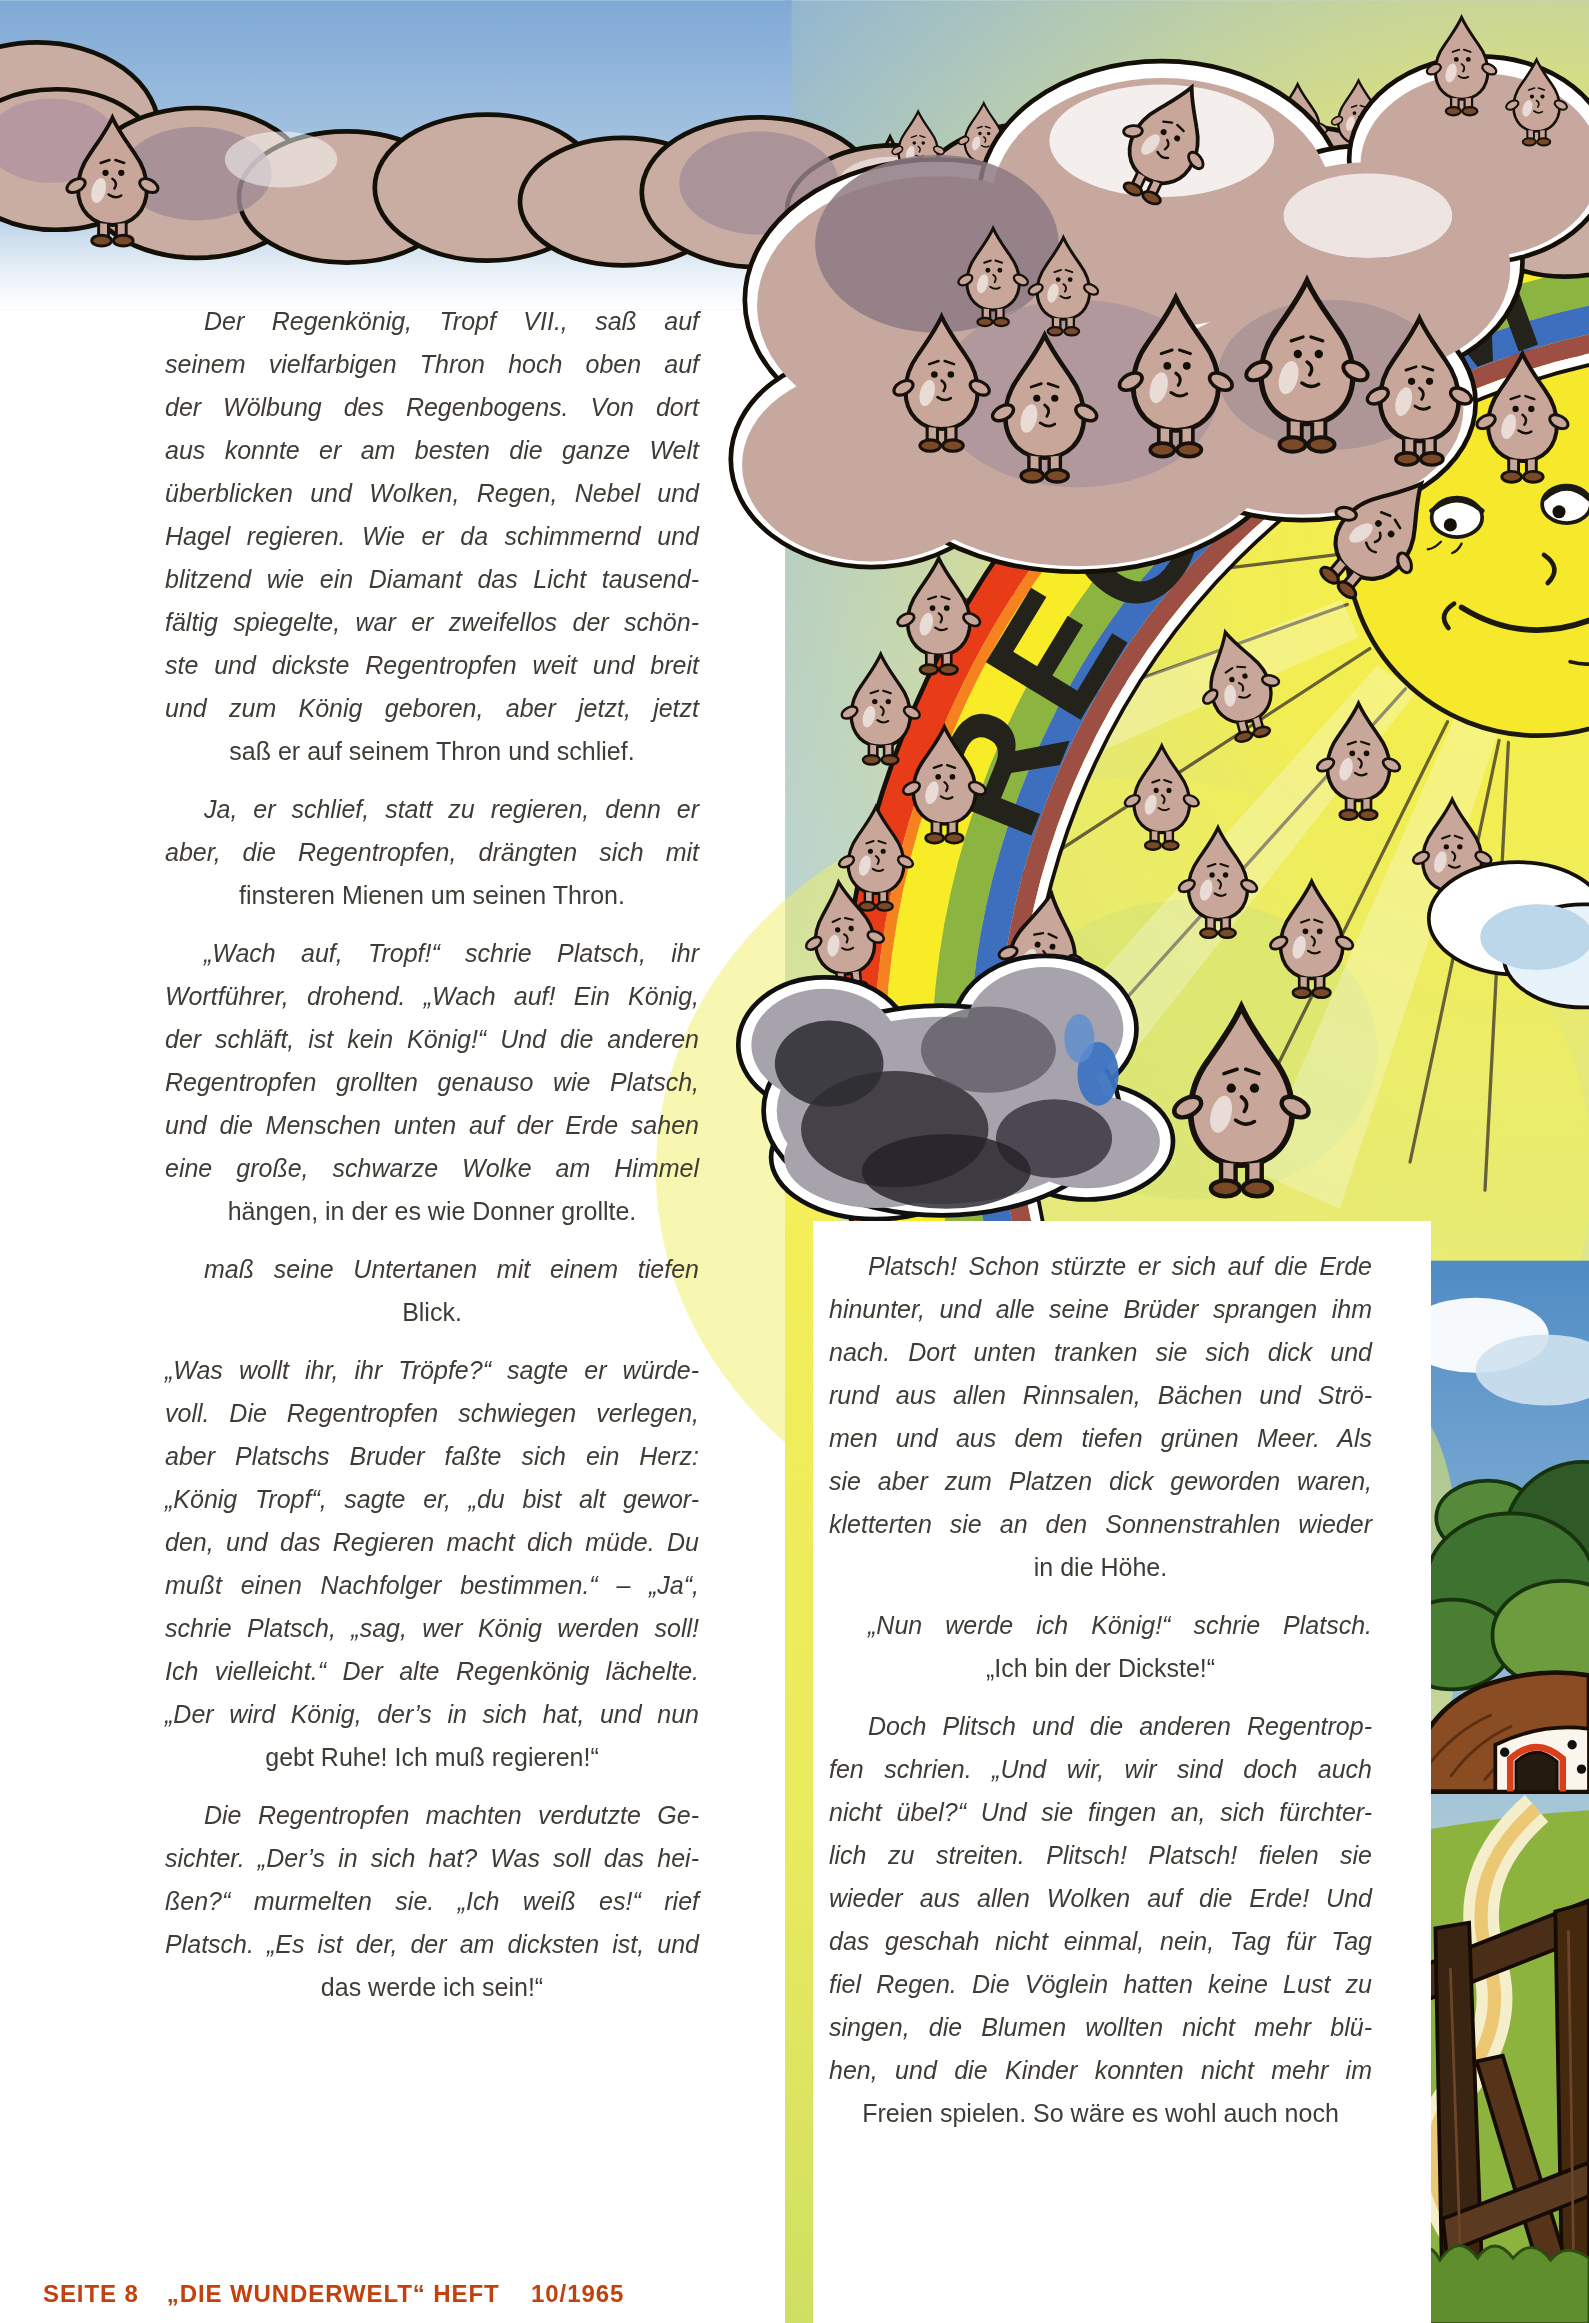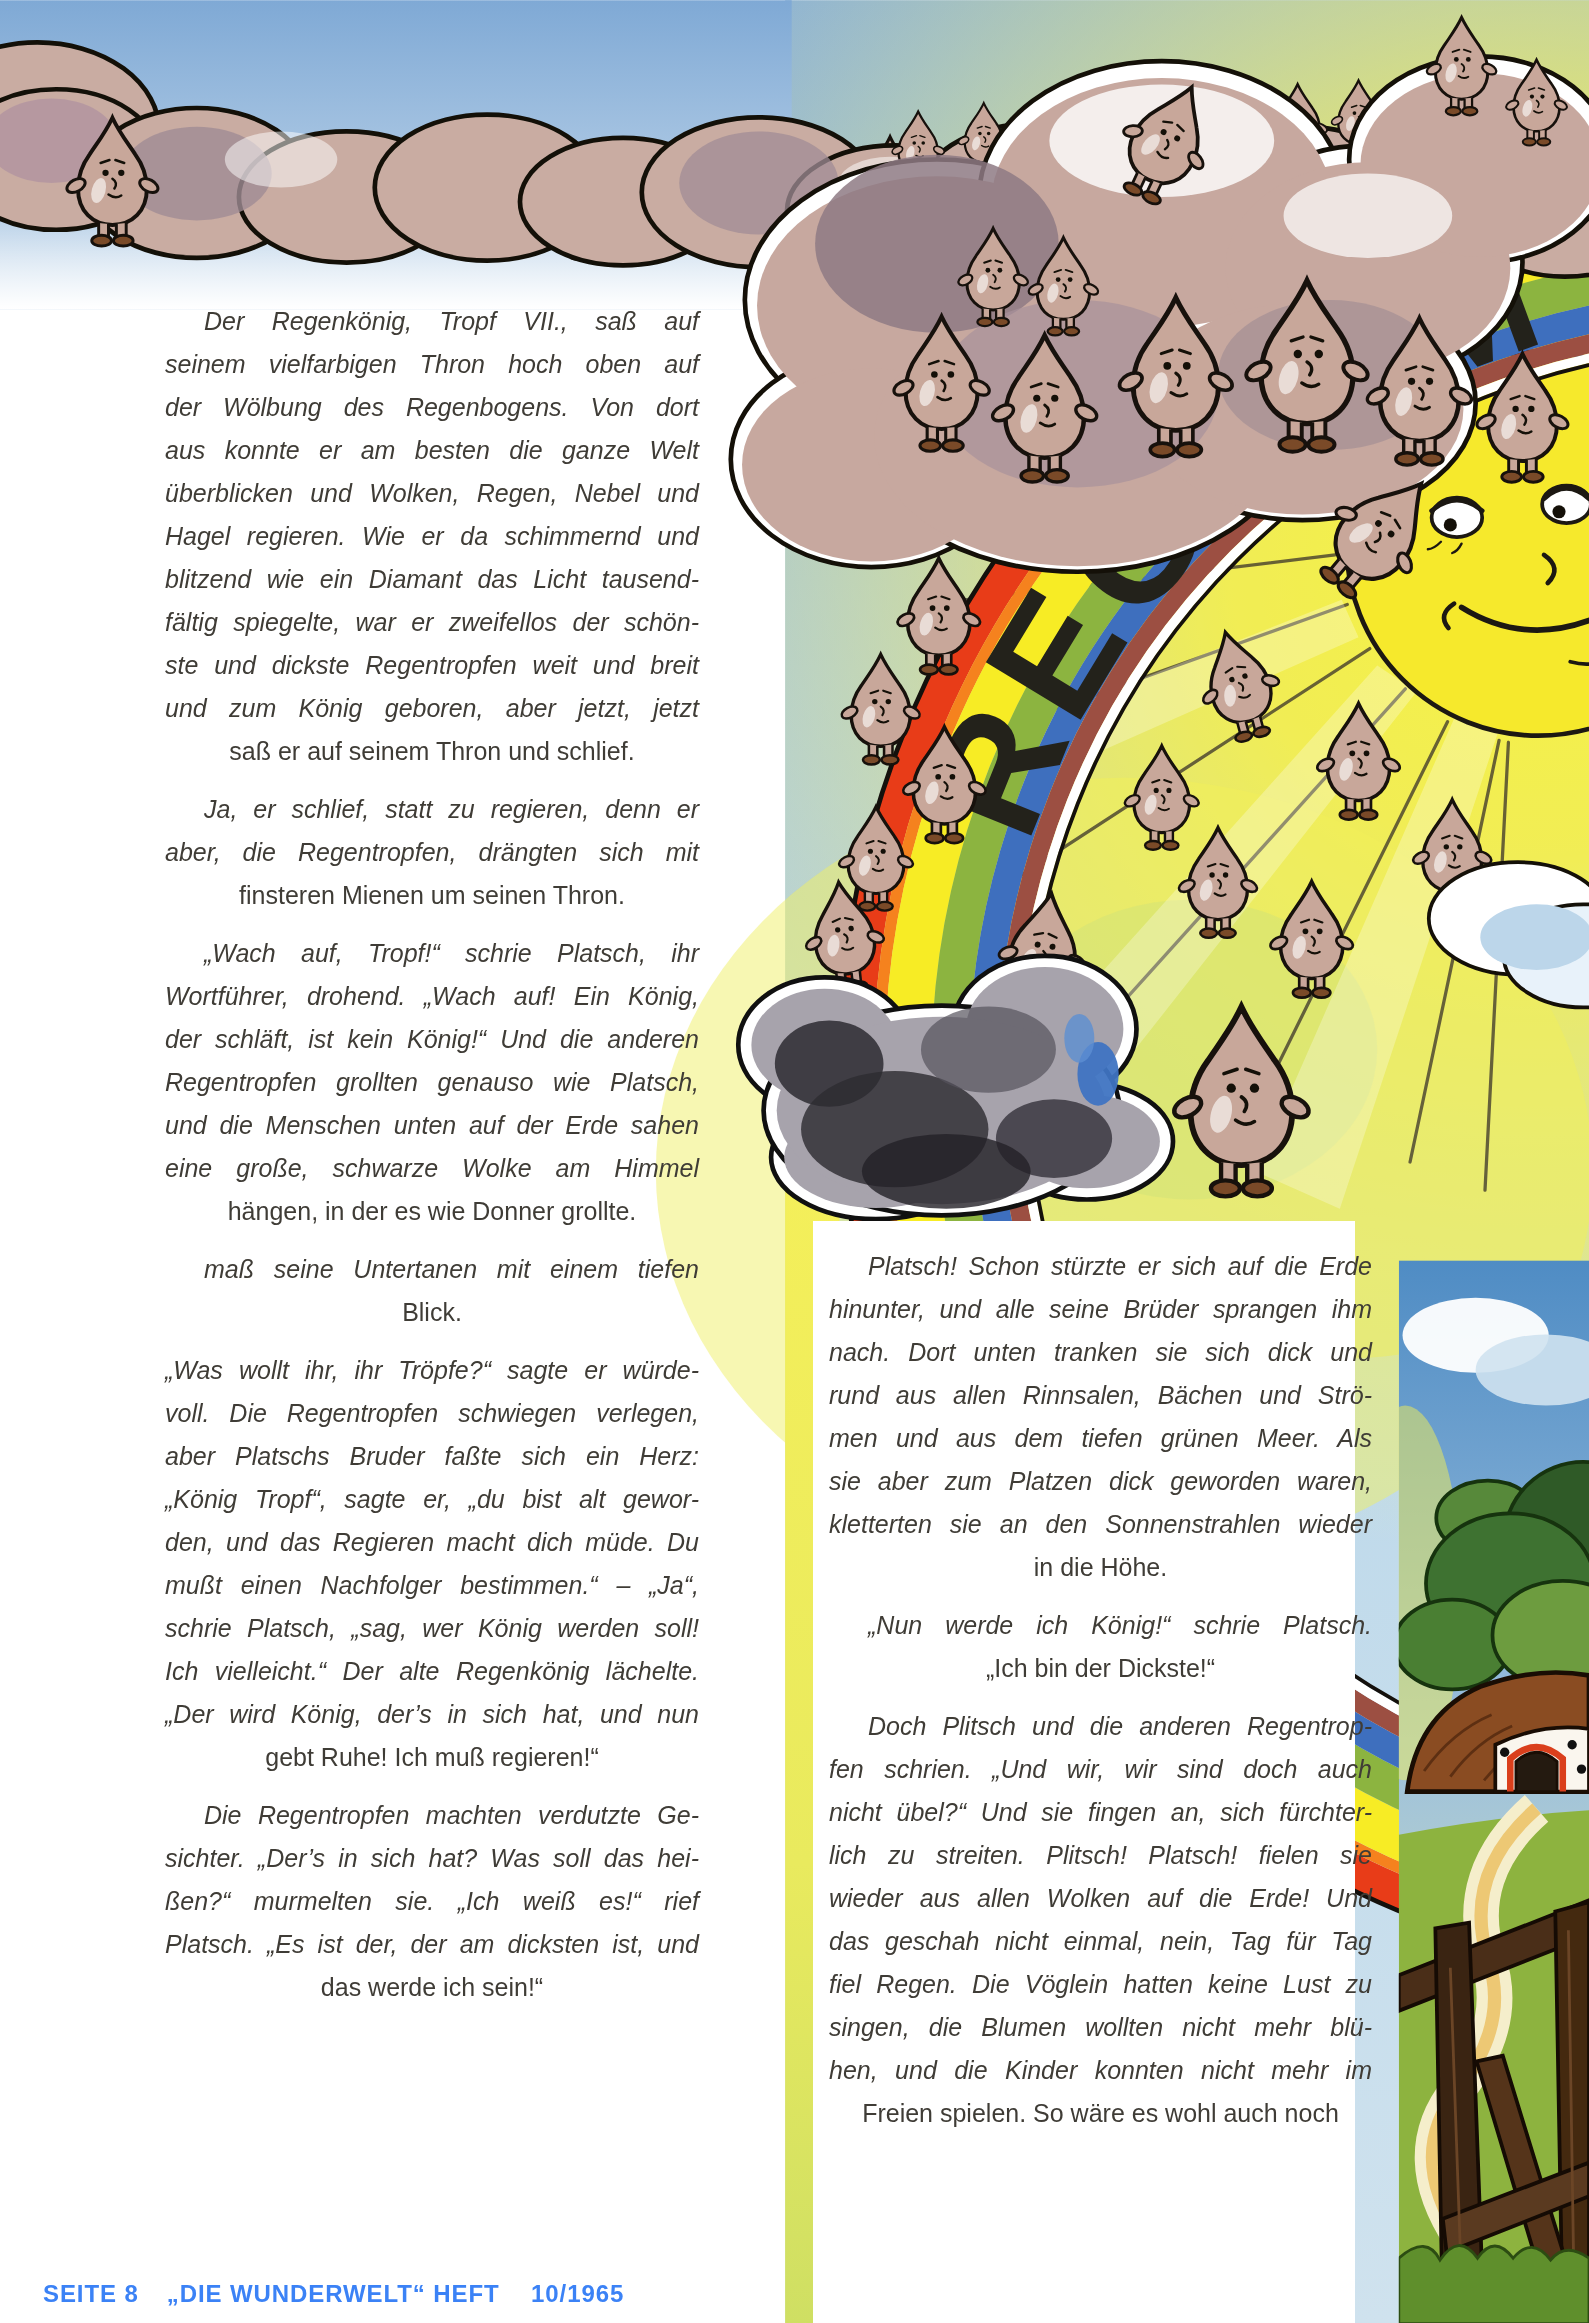--- a/index.html
+++ b/index.html
@@ -7,30 +7,30 @@
     position:relative;width:1589px;height:2324px;background:#ffffff;
     overflow:hidden;font-family:"Liberation Sans",sans-serif;
   }
   .art{position:absolute;left:0;top:0;width:1589px;height:2324px;z-index:0;}
   .textcol{
     position:absolute;z-index:2;color:#3f3c36;font-size:25px;
     font-family:"Liberation Sans",sans-serif;
   }
   .col-left{left:165px;top:300px;width:534px;}
   .panel{
-    position:absolute;left:813px;top:1221px;width:542px;height:1103px;
+    position:absolute;left:813px;top:1221px;width:618px;height:1103px;
     background:#ffffff;z-index:1;
   }
   .col-right{left:16px;top:24px;width:543px;position:absolute;}
   .para{margin:0 0 15px 0;}
   .para.indent .line:first-child{text-indent:39px;}
   .line{line-height:43px;min-height:43px;text-align:center;}
   .line.just{text-align:justify;text-align-last:justify;font-style:italic;}
   .footer{
-    position:absolute;left:43px;top:2280px;z-index:2;color:#3b82f6;
+    position:absolute;left:43px;top:2280px;z-index:2;color:#c2410c;
     font-weight:bold;font-size:24px;letter-spacing:0.9px;white-space:nowrap;
   }
   .footer span{display:inline-block;}
   .footer .f-mag{margin-left:20.6px;}
   .footer .f-issue{margin-left:24px;}
 </style>
 </head>
 <body>
 
 <div class="page">

